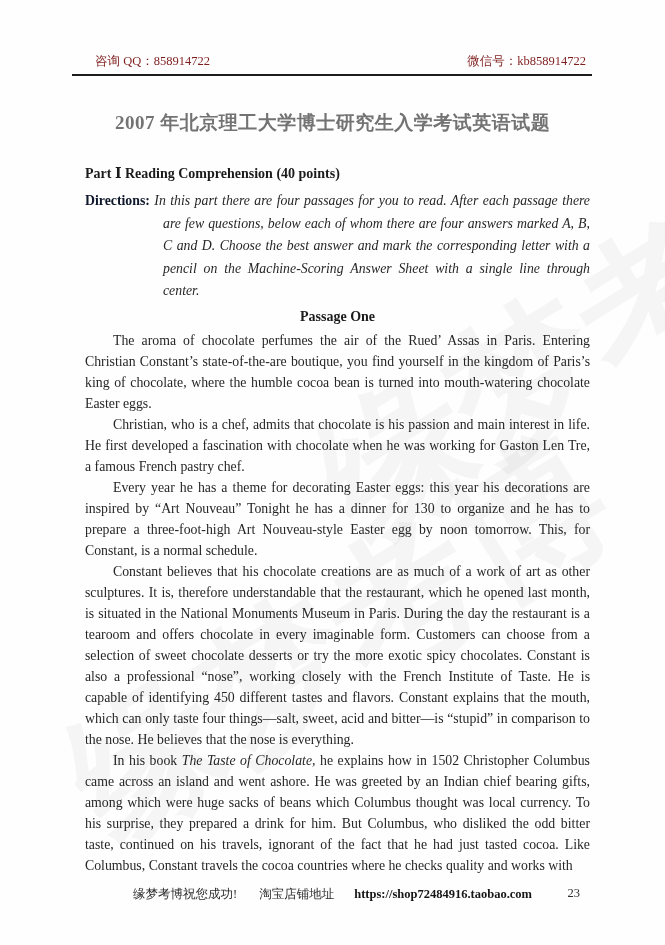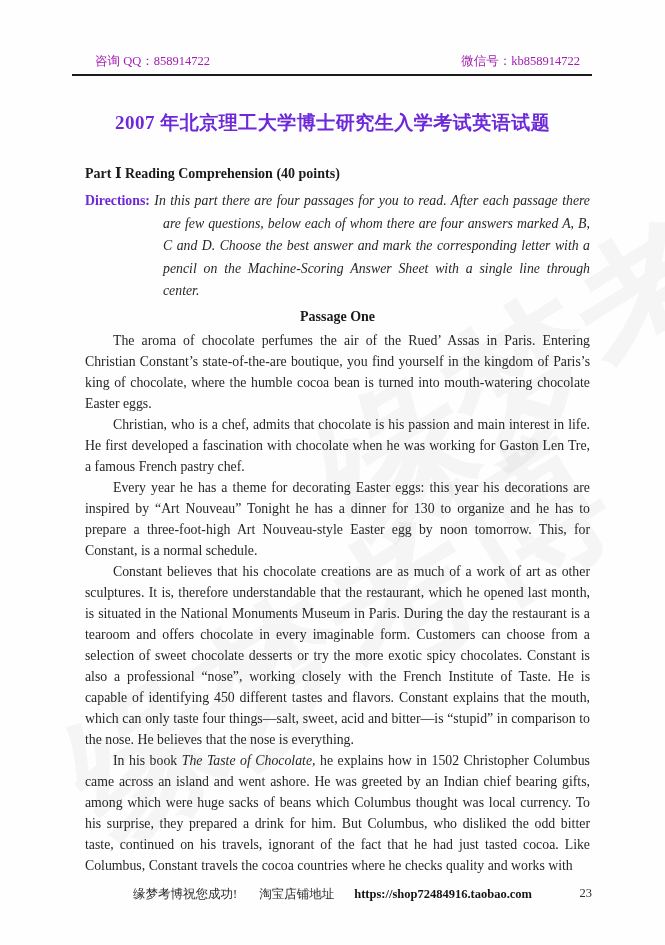--- a/index.html
+++ b/index.html
@@ -19,56 +19,56 @@
     color:rgba(70,70,85,0.05);
     transform:rotate(-32deg);
     white-space:nowrap;
     pointer-events:none;
     font-family:"Liberation Sans",sans-serif;
   }
   .wm1 { top:240px; left:290px; }
   .wm2 { top:540px; left:40px; }
   .header {
     position:absolute;
-    top:53px; left:95px; right:85px;
+    top:53px; left:95px; right:79px;
     display:flex; justify-content:space-between;
-    font-size:12.5px; color:#a21caf;
+    font-size:12.5px; color:#7f1d1d;
   }
   .header-rule {
     position:absolute;
     top:74px; left:72px; width:520px;
     border-top:2px solid #1c1c1c;
   }
   .title {
     position:absolute;
     top:110px; left:0; right:0;
     text-align:center;
     font-size:19px; font-weight:bold;
-    color:#6d28d9;
+    color:#737373;
     letter-spacing:0.5px;
   }
   .content {
     position:absolute;
     top:163px; left:85px; width:505px;
     font-size:13.8px;
     line-height:21px;
     text-align:justify;
   }
   .part-heading {
     font-size:14px; font-weight:bold; color:#1b1b1b;
     margin:0 0 6px 0;
     text-align:left;
   }
   .directions {
     margin:0 0 3px 0;
     padding-left:78px;
     text-indent:-78px;
     line-height:22.5px;
   }
-  .directions .dir-label { font-weight:bold; font-style:normal; color:#6d28d9; }
+  .directions .dir-label { font-weight:bold; font-style:normal; color:#0f172a; }
   .directions .dir-text { font-style:italic; }
   .passage-heading {
     text-align:center;
     font-weight:bold;
     font-size:14px;
     color:#1b1b1b;
     margin:0 0 3px 0;
   }
   p.para {
     margin:0;
@@ -79,21 +79,21 @@
     position:absolute;
     top:886px; left:0; width:665px;
     font-size:12.5px; color:#2c2c2c;
   }
   .footer-center { text-align:center; }
   .footer-blessing { margin-right:22px; }
   .footer-shop-label { margin-right:20px; }
   .footer-url { font-weight:bold; color:#161616; }
   .footer-page {
     position:absolute;
-    right:73px; top:0;
+    right:85px; top:0;
   }
 </style>
 </head>
 <body>
 
 <div class="page">
 
   <div class="watermark wm1">缘梦考博</div>
   <div class="watermark wm2">缘梦考博</div>
 

